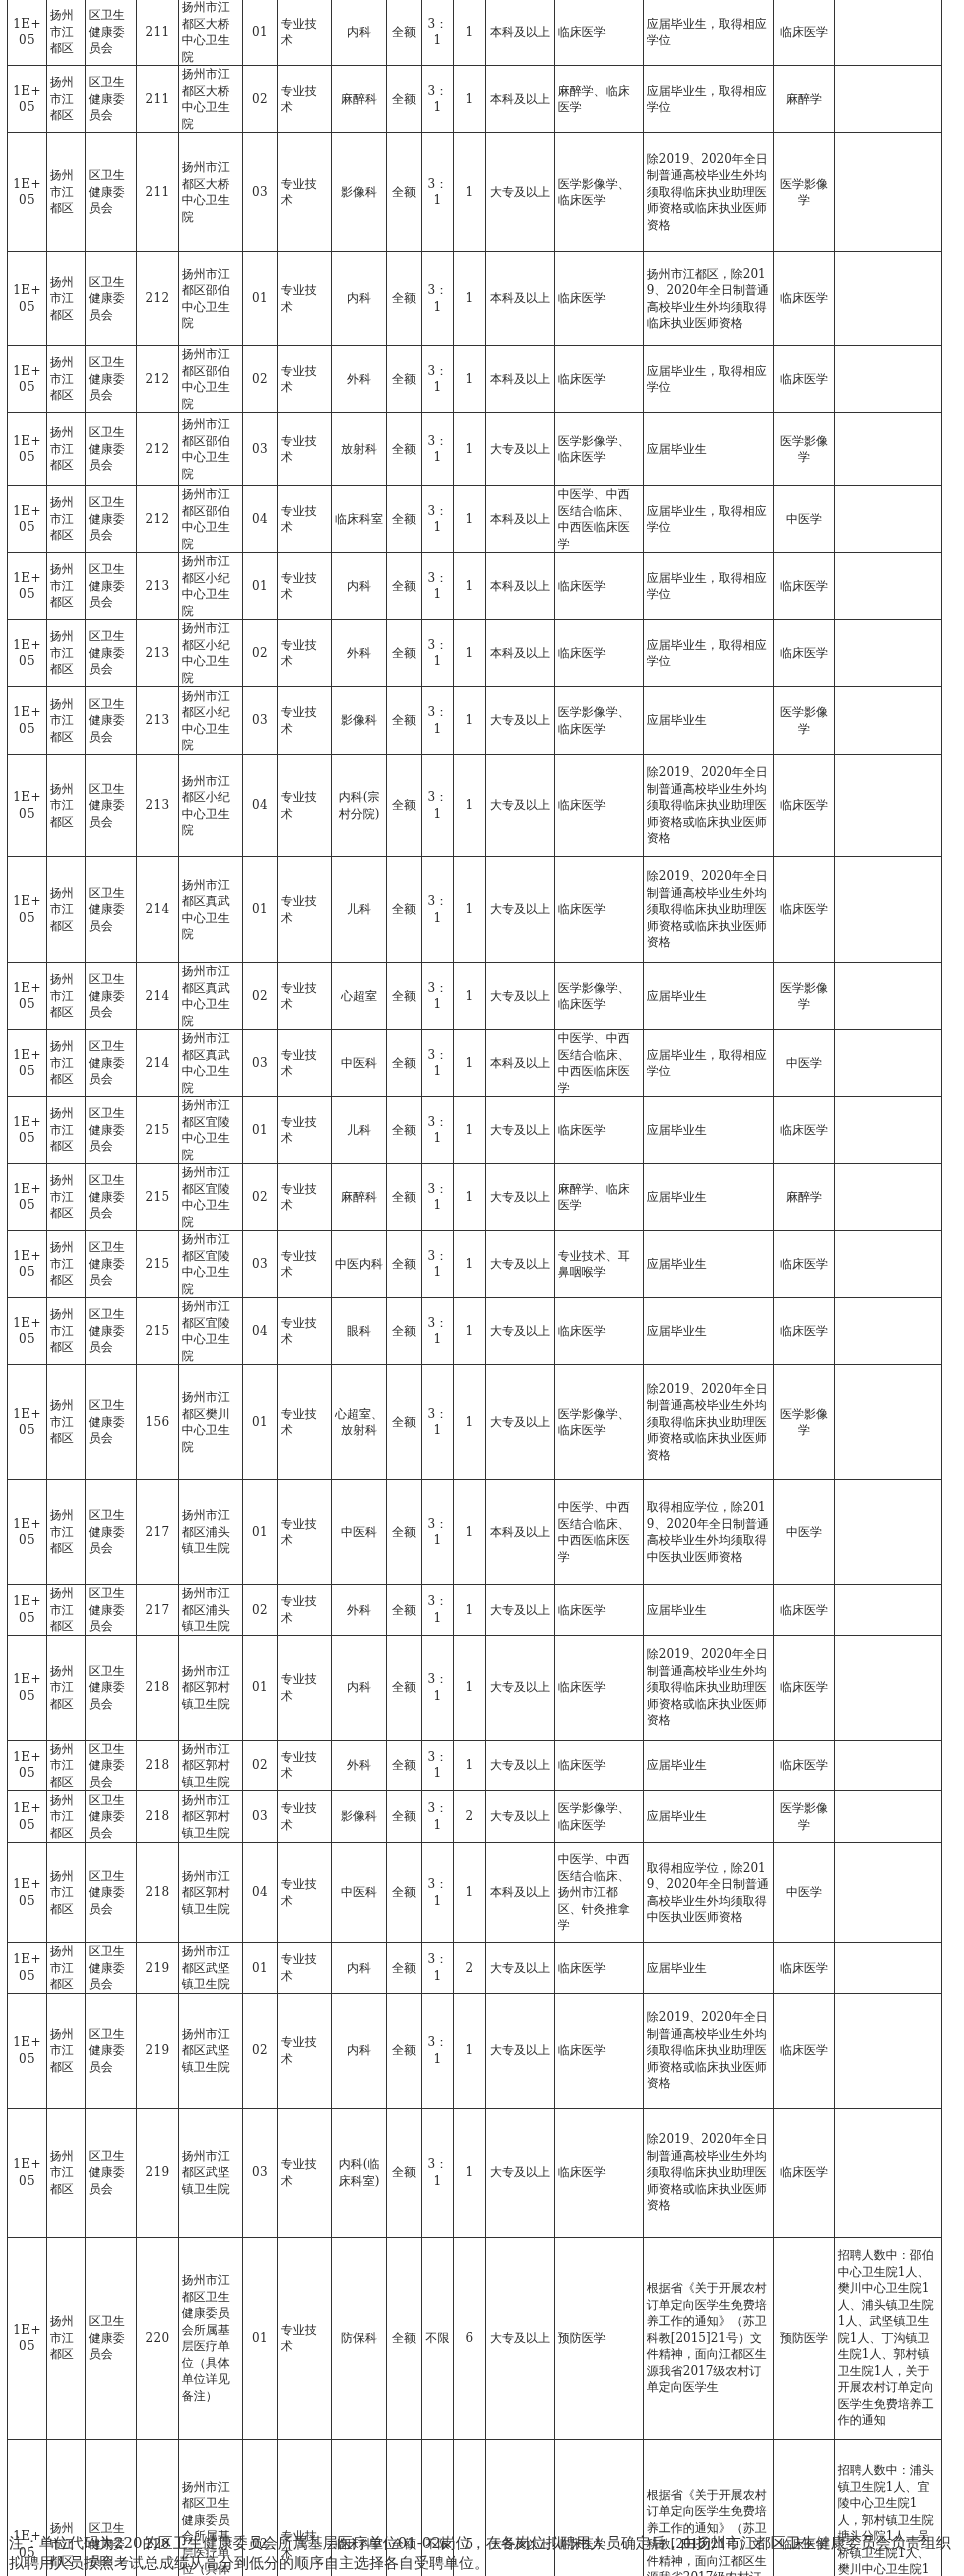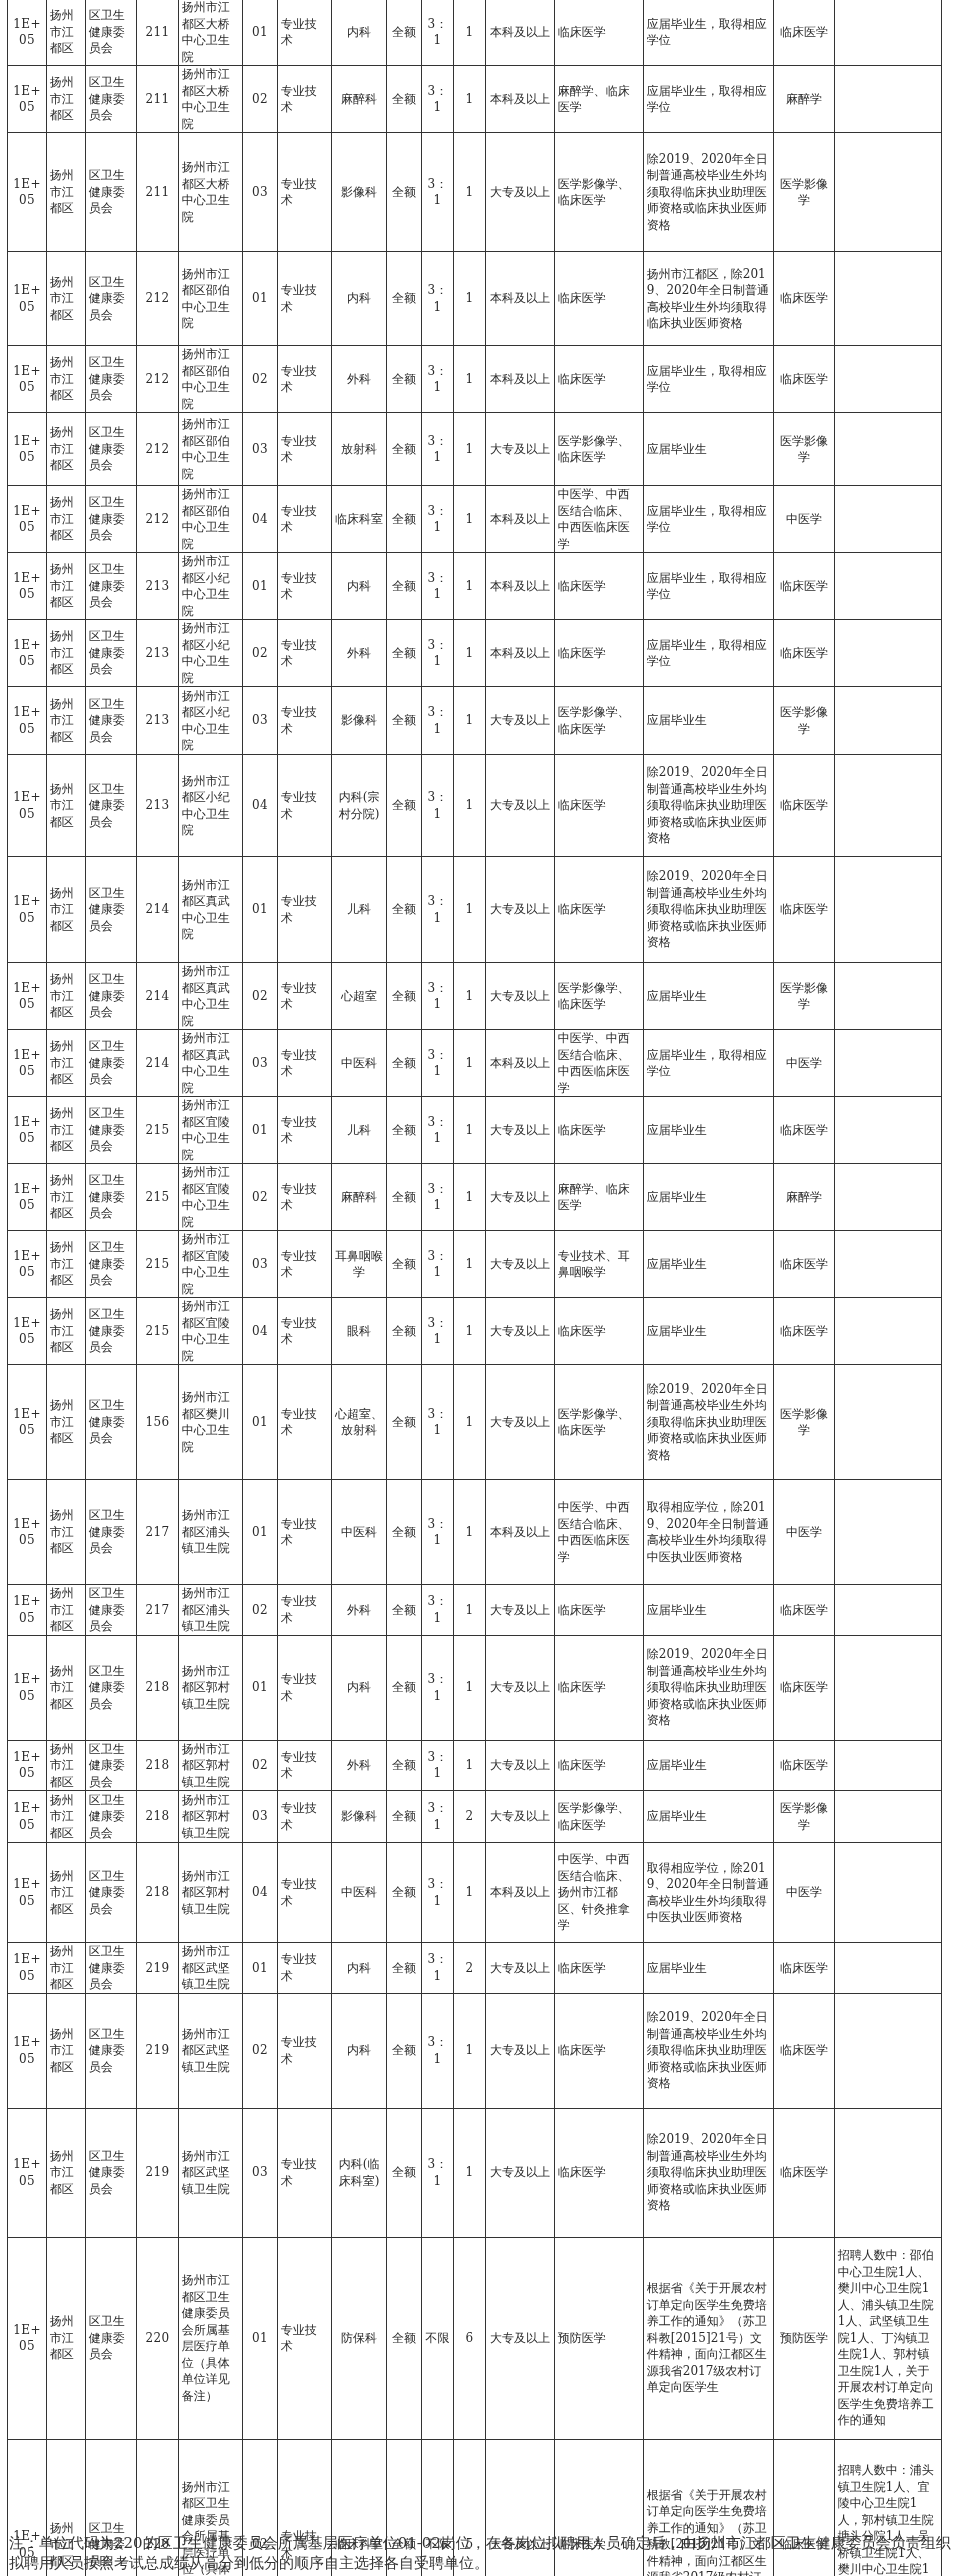--- a/index.html
+++ b/index.html
@@ -325,21 +325,21 @@
         <td class="l"></td>
       </tr>
       <tr style="height: 52px;">
         <td class="c num">1E+05</td>
         <td class="l">扬州市江都区</td>
         <td class="l">区卫生健康委员会</td>
         <td class="c num">215</td>
         <td class="l">扬州市江都区宜陵中心卫生院</td>
         <td class="c num">03</td>
         <td class="l">专业技术</td>
-        <td class="c">耳鼻咽喉学</td>
+        <td class="c">中医内科</td>
         <td class="c">全额</td>
         <td class="c num">3：1</td>
         <td class="c num">1</td>
         <td class="c">大专及以上</td>
         <td class="l">专业技术、耳鼻咽喉学</td>
         <td class="l">应届毕业生</td>
         <td class="c">临床医学</td>
         <td class="l"></td>
       </tr>
       <tr style="height: 48px;">

